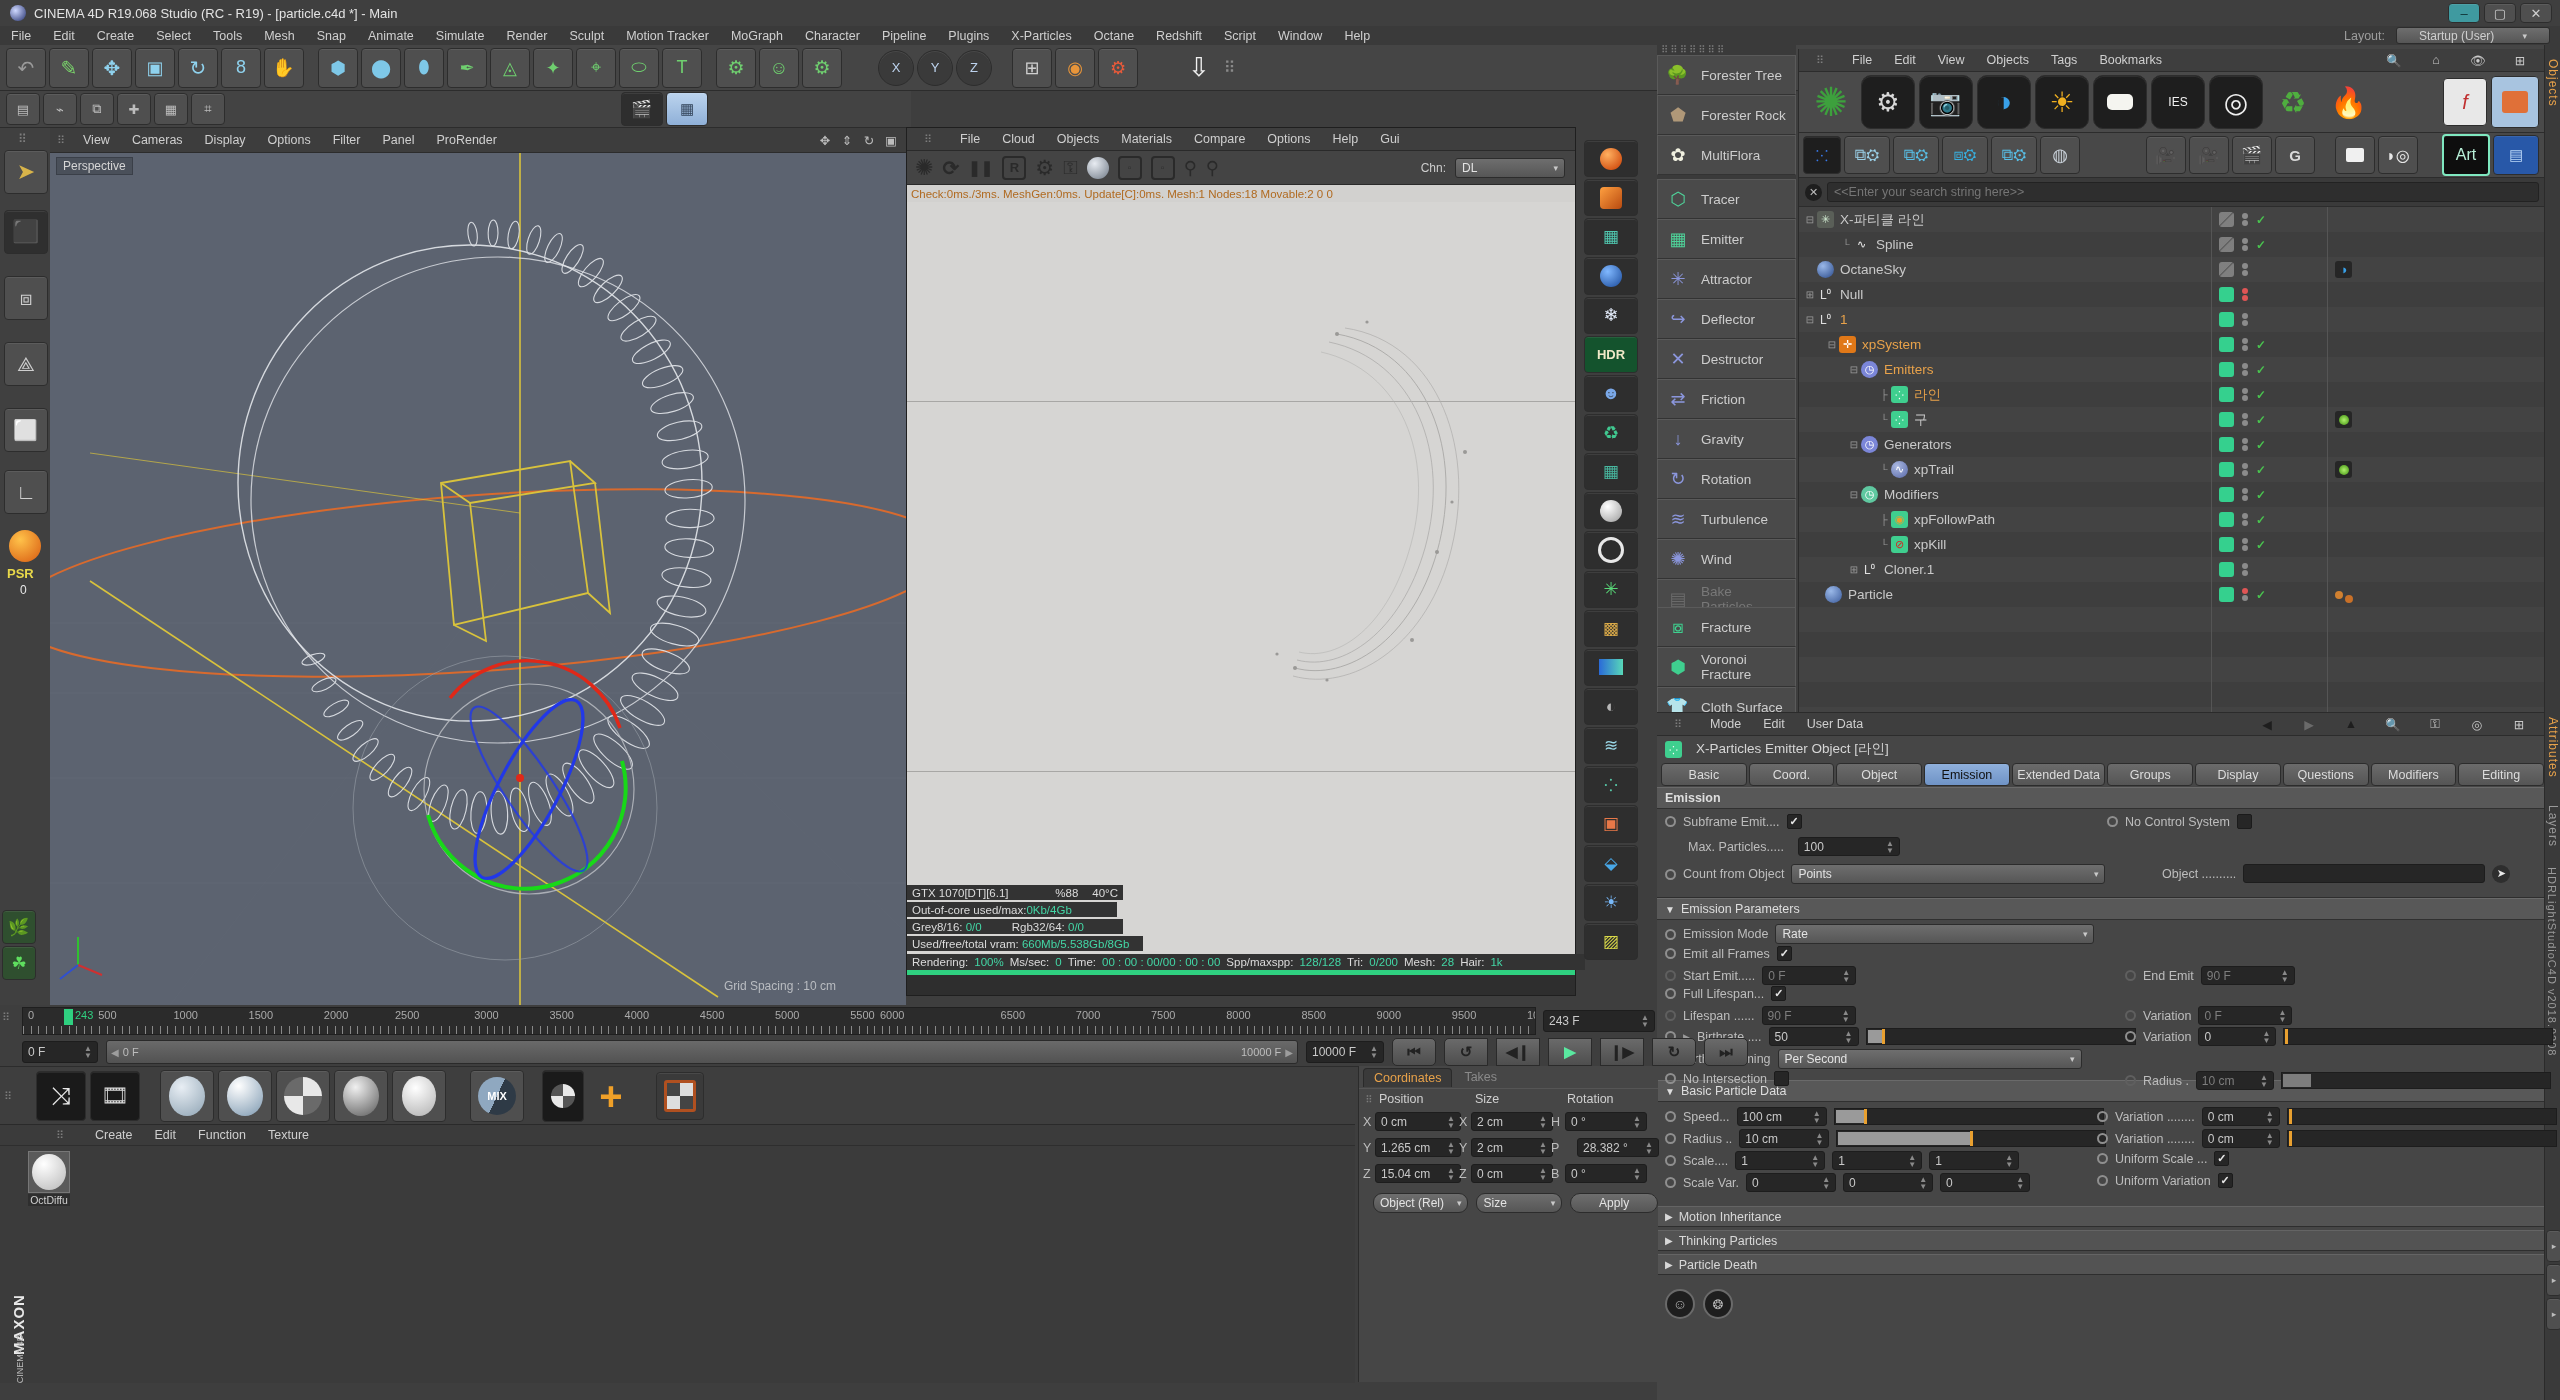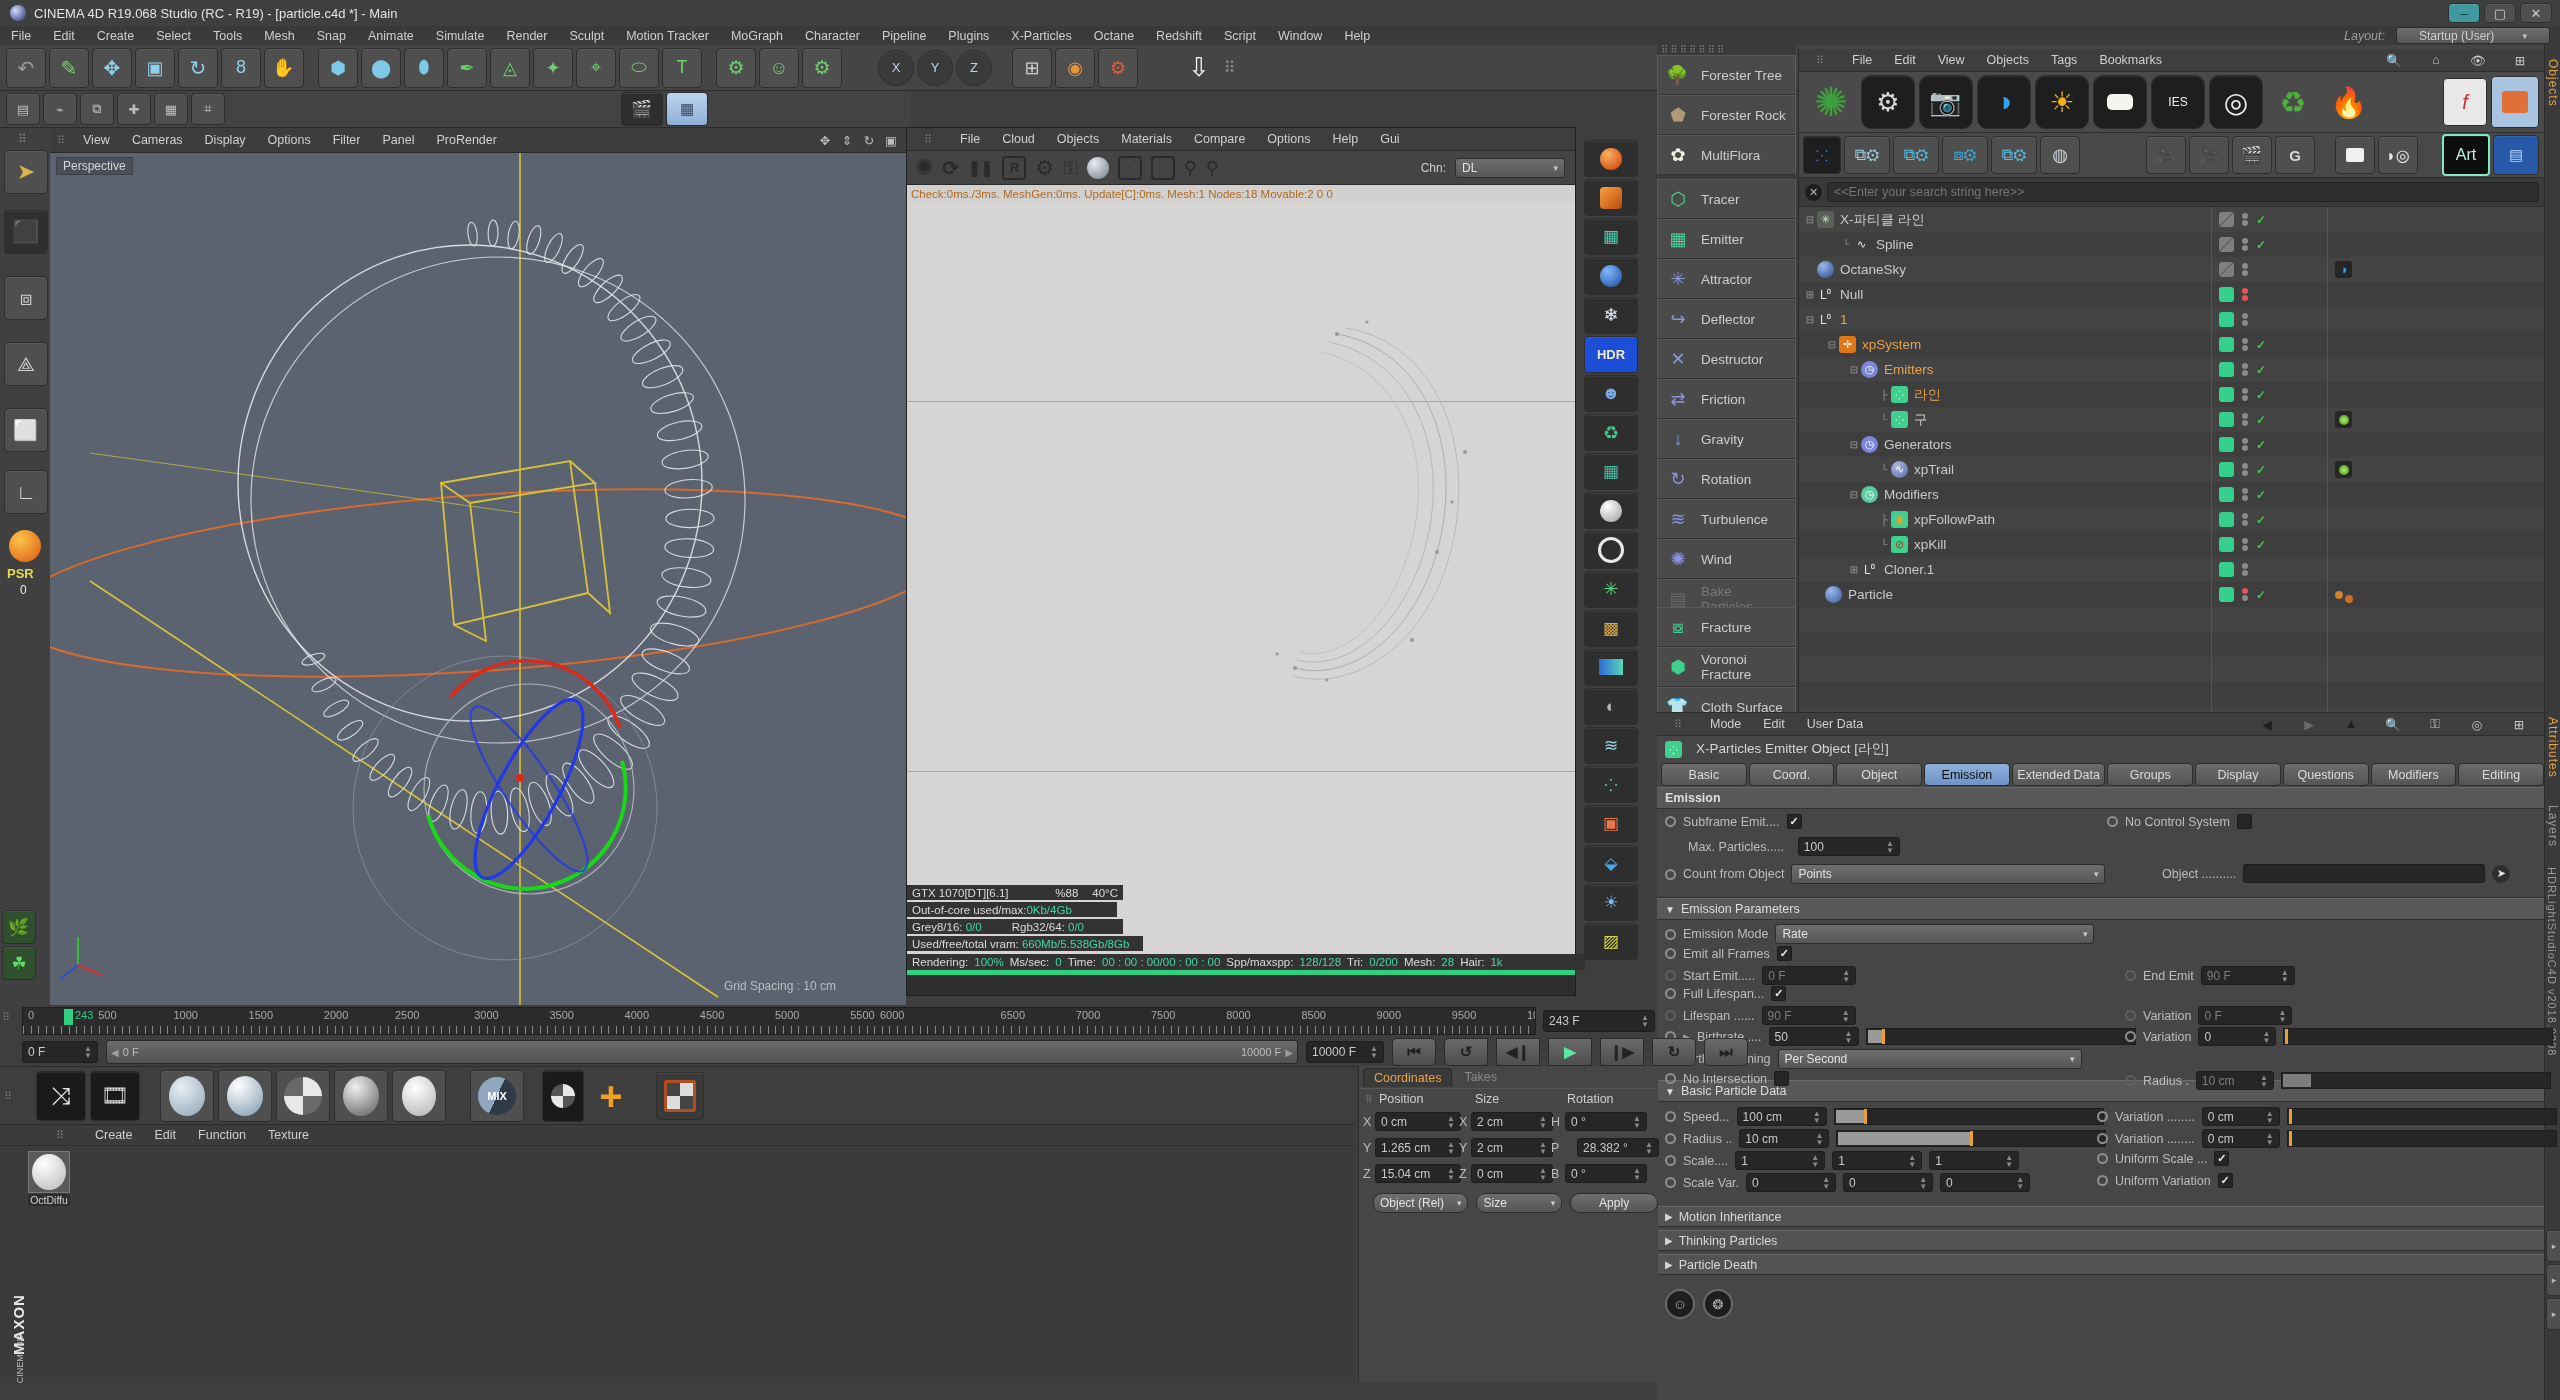--- a/index.html
+++ b/index.html
@@ -86,21 +86,21 @@
     <span>Character</span>
     <span>Pipeline</span>
     <span>Plugins</span>
     <span>X-Particles</span>
     <span>Octane</span>
     <span>Redshift</span>
     <span>Script</span>
     <span>Window</span>
     <span>Help</span>
     <span style="flex:1"></span>
-    <span style="color:#9d9d9d;font-style:italic;">Layout:</span>
+    <span style="color:#9d9d9d;">Layout:</span>
     <span class="drop" style="width:130px;margin-right:10px;height:15px;">
       <span>Startup (User)</span>
         <span class="car">▾</span>
     </span>
   </div>
 
   <div class="abs row" style="left:0;top:45px;width:2560px;height:45px;background:#454545;border-bottom:1px solid #2c2c2c;gap:3px;padding-left:6px;">
     <span class="tile" style="width:38px;height:38px;color:#9a9a9a;font-size:20px;">↶</span>
     <span class="tile" style="width:38px;height:38px;color:#79d26a;font-size:20px;">✎</span>
     <span class="tile" style="width:38px;height:38px;color:#8fd2ee;font-size:20px;">✥</span>
@@ -382,21 +382,21 @@
         <i style="width:22px;height:22px;border-radius:50%;background:radial-gradient(circle at 35% 30%,#ffb060,#c83a00);"></i>
       </span>
     <span class="tile" style="width:52px;height:36px;background:#2e2e2e;">
         <i style="width:22px;height:22px;border-radius:4px;background:linear-gradient(135deg,#ffa040,#b84a10);"></i>
       </span>
     <span class="tile" style="width:52px;height:36px;background:#2e2e2e;color:#50c8b0;font-size:17px;font-style:normal;">▦</span>
     <span class="tile" style="width:52px;height:36px;background:#2e2e2e;">
         <i style="width:22px;height:22px;border-radius:50%;background:radial-gradient(circle at 35% 30%,#80b8ff,#1a4a9a);"></i>
       </span>
     <span class="tile" style="width:52px;height:36px;background:#2e2e2e;color:#e8f0ff;font-size:18px;">❄</span>
-    <span class="tile" style="width:52px;height:36px;background:#1d4ed8;color:#f0e8c8;font-weight:bold;font-size:13px;">HDR</span>
+    <span class="tile" style="width:52px;height:36px;background:#14532d;color:#f0e8c8;font-weight:bold;font-size:13px;">HDR</span>
     <span class="tile" style="width:52px;height:36px;background:#2e2e2e;color:#7aa8e8;font-size:18px;">☻</span>
     <span class="tile" style="width:52px;height:36px;background:#2e2e2e;color:#40c890;font-size:18px;">♻</span>
     <span class="tile" style="width:52px;height:36px;background:#2e2e2e;color:#48b8a0;font-size:17px;">▦</span>
     <span class="tile" style="width:52px;height:36px;background:#2e2e2e;">
         <i style="width:22px;height:22px;border-radius:50%;background:radial-gradient(circle at 35% 30%,#ffffff,#9a9a9a);"></i>
       </span>
     <span class="tile" style="width:52px;height:36px;background:#2e2e2e;">
         <i style="width:20px;height:20px;border-radius:50%;border:3px solid #e8e8e8;"></i>
       </span>
     <span class="tile" style="width:52px;height:36px;background:#2e2e2e;color:#58d878;font-size:18px;">✳</span>

